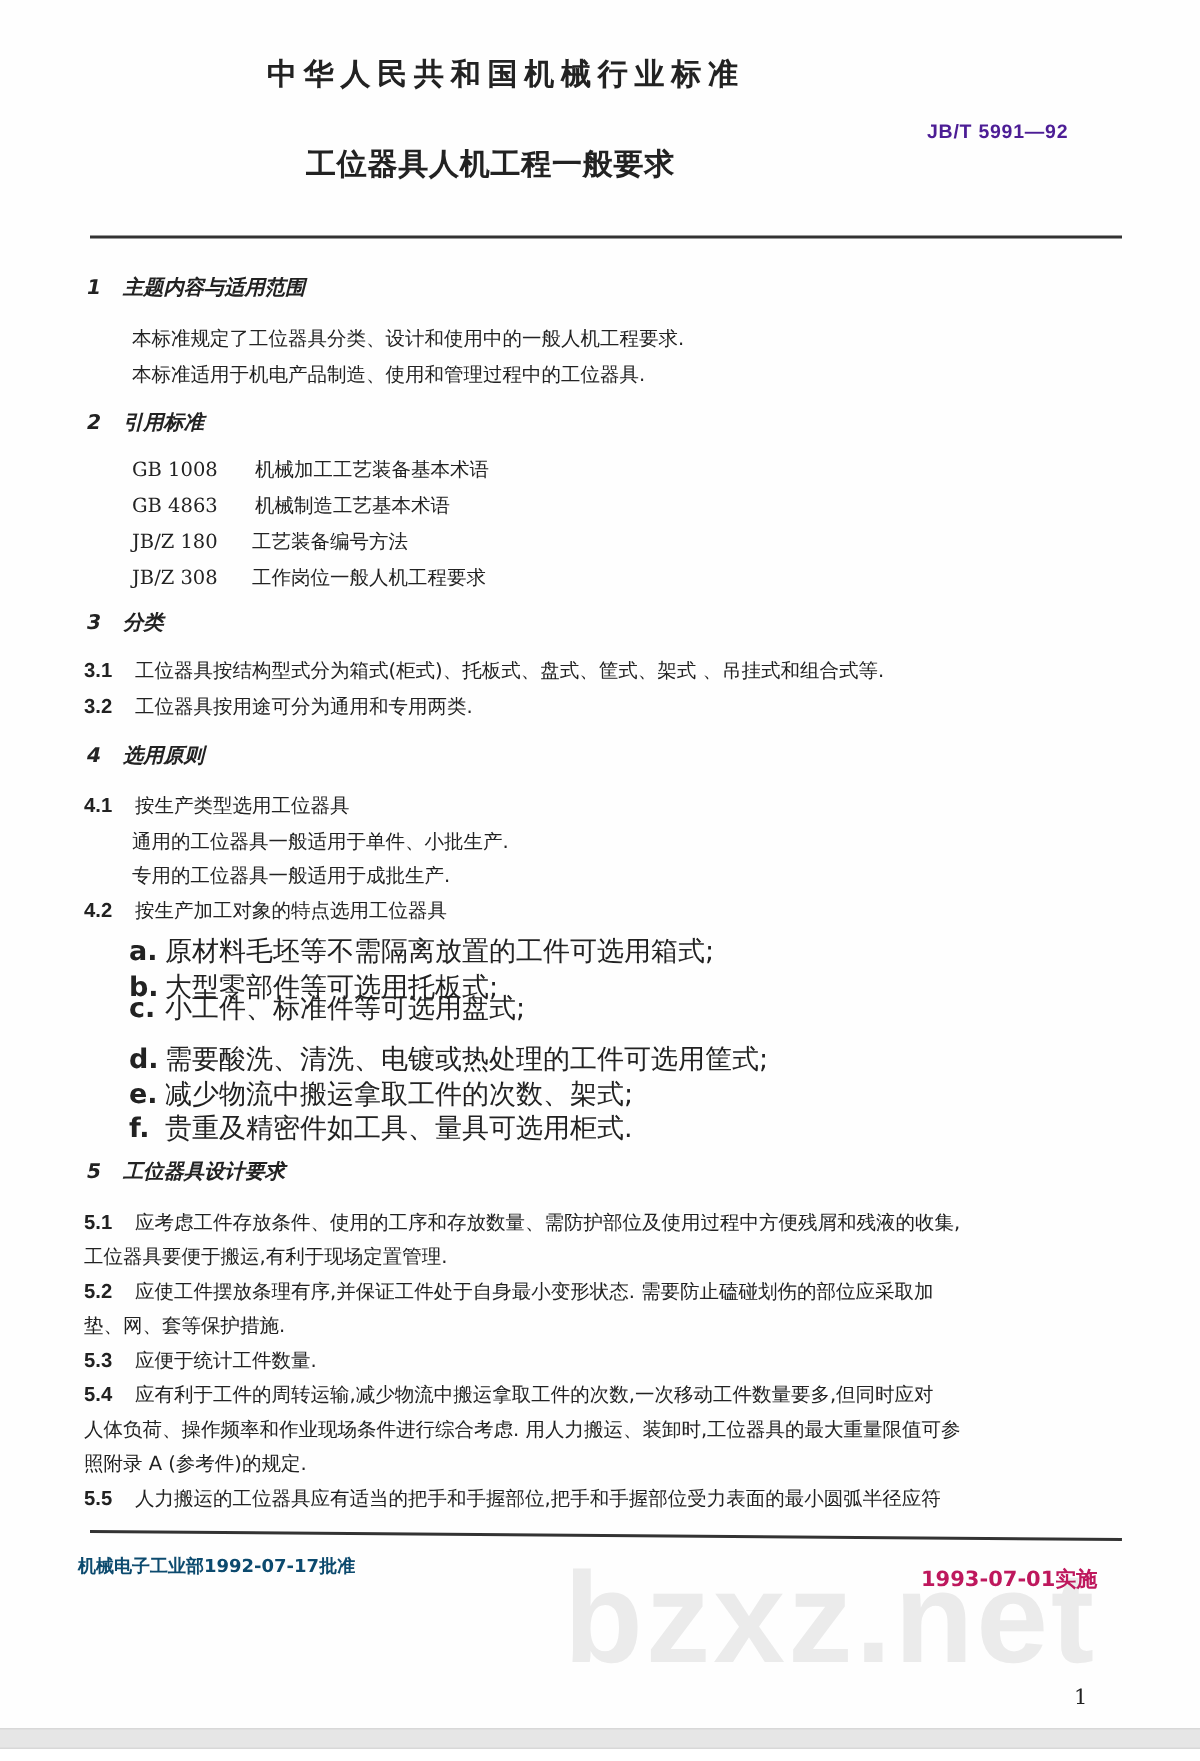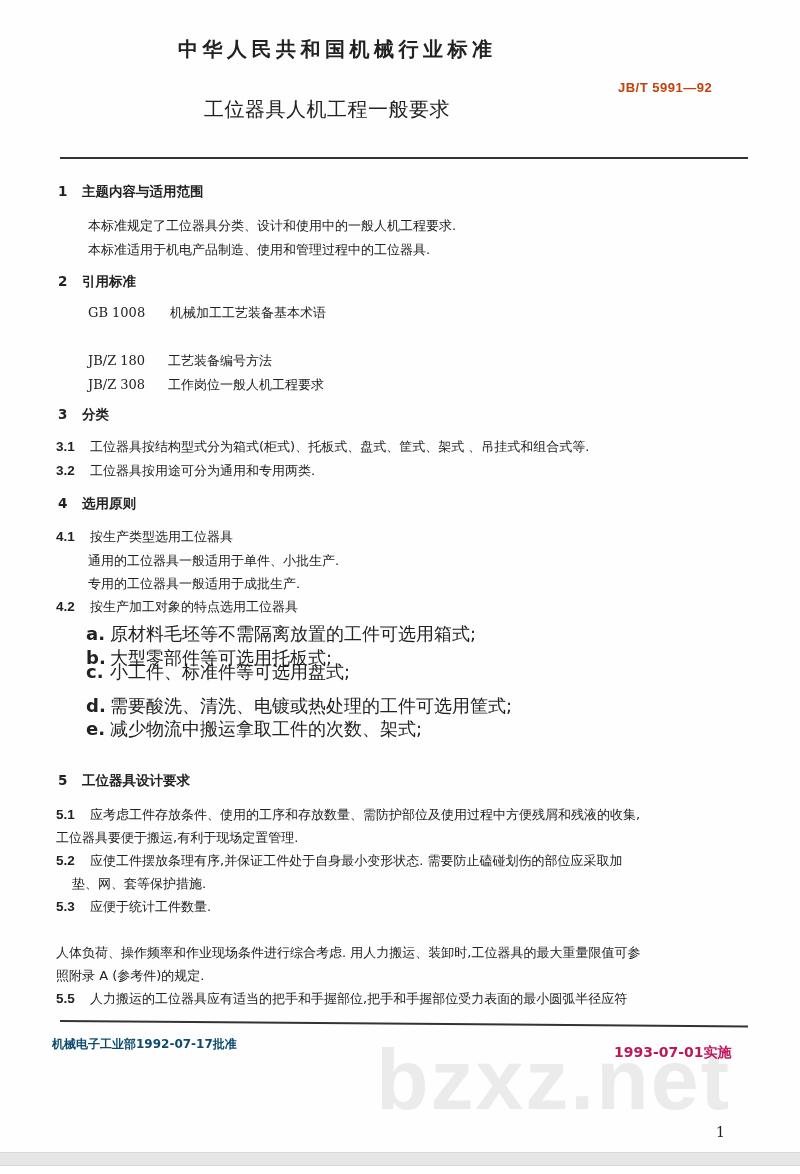--- a/index.html
+++ b/index.html
@@ -6,26 +6,26 @@
     body {
       width: 800px; height: 1174px; position: relative; overflow: hidden;
       background: #ffffff;
       font-family: "DejaVu Sans", sans-serif;
       color: #1a1a1a;
     }
     .page { position: absolute; left: 0; top: 0; width: 800px; height: 1152px; background: #fefefe; }
     .bottom-gap { position: absolute; left: 0; top: 1152px; width: 800px; height: 12px; background: #e6e6e6; border-top: 1px solid #d8d8d8; border-bottom: 1px solid #d8d8d8; }
     .abs { position: absolute; white-space: nowrap; }
     .std-org { left: 178px; top: 36px; font-size: 20px; font-weight: bold; letter-spacing: 4.5px; color: #222; }
-    .std-code { left: 618px; top: 80px; font-size: 13px; font-weight: bold; letter-spacing: 0.5px; color: #c2410c; font-family: "Liberation Sans", sans-serif; }
-    .doc-title { left: 204px; top: 96px; font-size: 20px; font-weight: normal; color: #222; letter-spacing: 0.5px; }
+    .std-code { left: 618px; top: 80px; font-size: 13px; font-weight: bold; letter-spacing: 0.5px; color: #4c1d95; font-family: "Liberation Sans", sans-serif; }
+    .doc-title { left: 204px; top: 96px; font-size: 20px; font-weight: bold; color: #222; letter-spacing: 0.5px; }
     .rule { position: absolute; left: 60px; height: 2px; background: #333; }
     .rule-top { top: 157px; width: 688px; }
     .rule-bottom { top: 1020px; width: 688px; transform: rotate(0.45deg); transform-origin: left; height: 2px; }
-    .h1 { font-size: 13.5px; font-weight: bold; color: #222; }
+    .h1 { font-size: 13.5px; font-weight: bold; color: #222; font-style: italic; }
     .h1 .num { display: inline-block; width: 24px; }
     .p { font-size: 13px; color: #222; }
     .clause { font-size: 13px; color: #222; }
     .clause .num { font-weight: bold; display: inline-block; width: 34px; font-family: "Liberation Sans", sans-serif; font-size: 13.5px; }
     .ref .code { display: inline-block; width: 82px; font-family: "DejaVu Serif", serif; font-size: 13px; }
     .ref { font-size: 13px; color: #222; }
     .item .letter { display: inline-block; width: 24px; font-weight: bold; }
     .item { font-size: 18px; color: #222; }
     .footer-left { left: 52px; top: 1036px; font-size: 12px; font-weight: bold; color: #0c4a6e; }
     .footer-right { left: 614px; top: 1044px; font-size: 14px; font-weight: bold; color: #be185d; }
@@ -49,20 +49,23 @@
     <span class="num">1</span><span>主题内容与适用范围</span>
   </div>
   <div class="abs p fg" style="left:88px; top:217px;">本标准规定了工位器具分类、设计和使用中的一般人机工程要求.</div>
   <div class="abs p fg" style="left:88px; top:241px;">本标准适用于机电产品制造、使用和管理过程中的工位器具.</div>
 
   <div class="abs h1 fg" style="left:58px; top:273px;">
     <span class="num">2</span><span>引用标准</span>
   </div>
   <div class="abs ref fg" style="left:88px; top:304px;">
     <span class="code">GB 1008</span><span>机械加工工艺装备基本术语</span>
+  </div>
+  <div class="abs ref fg" style="left:88px; top:328px;">
+    <span class="code">GB 4863</span><span>机械制造工艺基本术语</span>
   </div>
   <div class="abs ref fg" style="left:88px; top:352px;">
     <span class="code" style="width:80px;">JB/Z 180</span><span>工艺装备编号方法</span>
   </div>
   <div class="abs ref fg" style="left:88px; top:376px;">
     <span class="code" style="width:80px;">JB/Z 308</span><span>工作岗位一般人机工程要求</span>
   </div>
 
   <div class="abs h1 fg" style="left:58px; top:406px;">
     <span class="num">3</span><span>分类</span>
@@ -93,38 +96,44 @@
   </div>
   <div class="abs item fg" style="left:86px; top:660px;">
     <span class="letter">c.</span><span>小工件、标准件等可选用盘式;</span>
   </div>
   <div class="abs item fg" style="left:86px; top:694px;">
     <span class="letter">d.</span><span>需要酸洗、清洗、电镀或热处理的工件可选用筐式;</span>
   </div>
   <div class="abs item fg" style="left:86px; top:717px;">
     <span class="letter">e.</span><span>减少物流中搬运拿取工件的次数、架式;</span>
   </div>
+  <div class="abs item fg" style="left:86px; top:740px;">
+    <span class="letter">f.</span><span>贵重及精密件如工具、量具可选用柜式.</span>
+  </div>
 
   <div class="abs h1 fg" style="left:58px; top:772px;">
     <span class="num">5</span><span>工位器具设计要求</span>
   </div>
   <div class="abs clause fg" style="left:56px; top:806px;">
     <span class="num">5.1</span><span>应考虑工件存放条件、使用的工序和存放数量、需防护部位及使用过程中方便残屑和残液的收集,</span>
   </div>
   <div class="abs p fg" style="left:56px; top:829px;">工位器具要便于搬运,有利于现场定置管理.</div>
 
   <div class="abs clause fg" style="left:56px; top:852px;">
     <span class="num">5.2</span><span>应使工件摆放条理有序,并保证工件处于自身最小变形状态. 需要防止磕碰划伤的部位应采取加</span>
   </div>
-  <div class="abs p fg" style="left:72px; top:875px;">垫、网、套等保护措施.</div>
+  <div class="abs p fg" style="left:56px; top:875px;">垫、网、套等保护措施.</div>
 
   <div class="abs clause fg" style="left:56px; top:898px;">
     <span class="num">5.3</span><span>应便于统计工件数量.</span>
   </div>
 
+  <div class="abs clause fg" style="left:56px; top:921px;">
+    <span class="num">5.4</span><span>应有利于工件的周转运输,减少物流中搬运拿取工件的次数,一次移动工件数量要多,但同时应对</span>
+  </div>
   <div class="abs p fg" style="left:56px; top:944px;">人体负荷、操作频率和作业现场条件进行综合考虑. 用人力搬运、装卸时,工位器具的最大重量限值可参</div>
   <div class="abs p fg" style="left:56px; top:967px;">照附录 A (参考件)的规定.</div>
 
   <div class="abs clause fg" style="left:56px; top:990px;">
     <span class="num">5.5</span><span>人力搬运的工位器具应有适当的把手和手握部位,把手和手握部位受力表面的最小圆弧半径应符</span>
   </div>
 
   <div class="rule rule-bottom fg"></div>
 
   <div class="abs footer-left fg">机械电子工业部1992-07-17批准</div>

